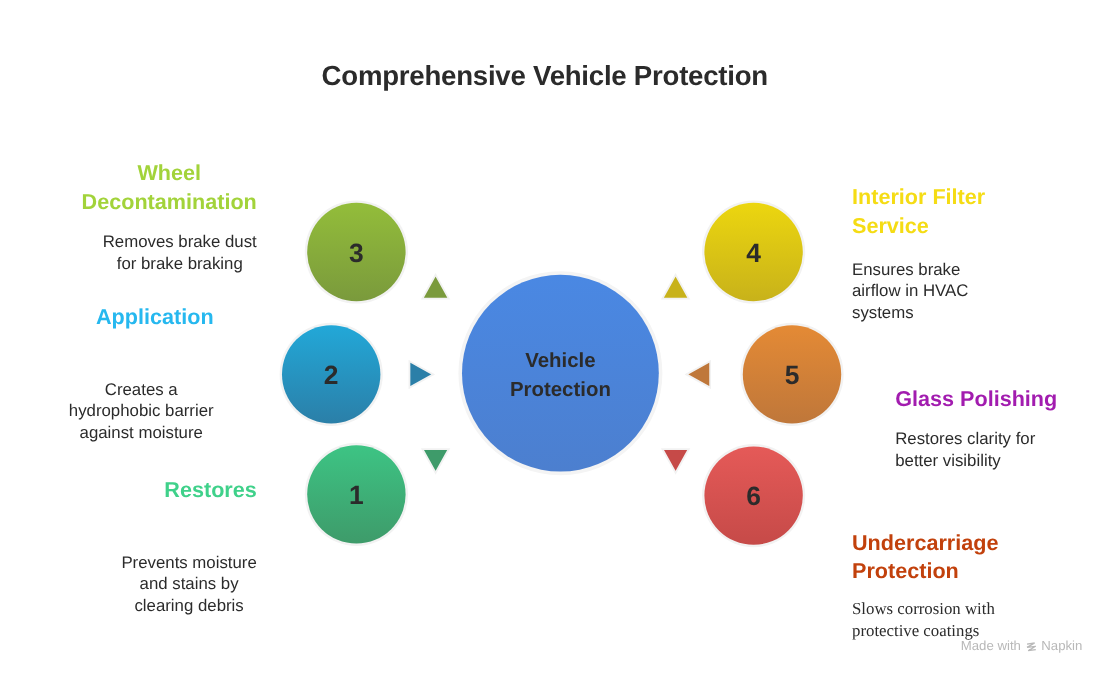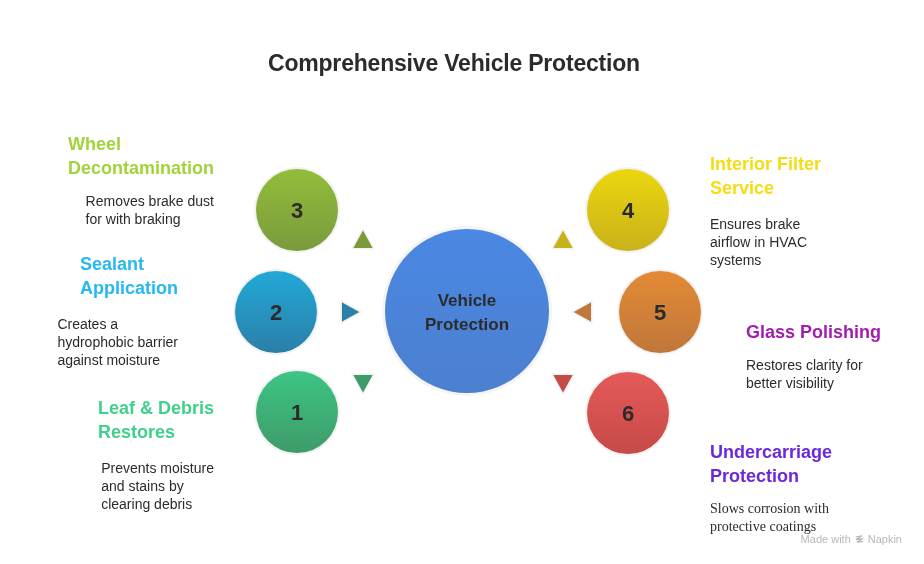--- a/index.html
+++ b/index.html
@@ -7,21 +7,21 @@
          font-family: "Liberation Sans", "DejaVu Sans", sans-serif; color: #2b2b2b; }
   .title { position: absolute; left: 0; width: 908px; top: 50px; text-align: center;
            font-size: 23px; font-weight: bold; color: #2b2b2b; letter-spacing: -0.2px; }
   svg.diagram { position: absolute; left: 0; top: 0; }
   .num { font-family: "Liberation Sans", "DejaVu Sans", sans-serif; font-weight: bold;
          font-size: 22px; fill: #2b2b2b; }
   .center-text { font-family: "Liberation Sans", "DejaVu Sans", sans-serif; font-weight: bold;
          font-size: 17px; fill: #2b2b2b; }
   .label { position: absolute; font-weight: bold; font-size: 18px; line-height: 24px; }
   .desc { position: absolute; font-size: 14px; line-height: 18px; color: #2b2b2b; }
-  .left { text-align: left; }
+  .left { text-align: center; }
   .right { text-align: left; margin-top: 44px; }
   .footer { position: absolute; right: 22px; bottom: 19px; font-size: 11px; color: #b8b8b8;
             display: flex; align-items: center; gap: 3px; }
   .footer .logo { display: inline-block; width: 11px; height: 11px; }
 </style>
 </head>
 <body>
 
 <div class="title">Comprehensive Vehicle Protection</div>
 
@@ -87,35 +87,33 @@
       <polygon points="563,394 552,374.2 574,374.2" fill="#c64a48" stroke="#f2f2f2" stroke-width="1.5"></polygon>
     </g>
 </svg>
 
 <div class="label left" style="right: 710px; top: 132px; color: rgb(162, 211, 58);">
   <div>Wheel</div>
   <div>Decontamination</div>
 </div>
 <div class="desc left" style="right:710px; top:192px;">
   <div>Removes brake dust</div>
-  <div>for with braking</div>
+  <div>for brake braking</div>
 </div>
 
 <div class="label left" style="right: 746px; top: 252px; color: rgb(38, 184, 239);">
-  <div>Sealant</div>
   <div>Application</div>
 </div>
 <div class="desc left" style="right:746px; top:315px;">
   <div>Creates a</div>
   <div>hydrophobic barrier</div>
   <div>against moisture</div>
 </div>
 
 <div class="label left" style="right: 710px; top: 396px; color: rgb(63, 209, 138);">
-  <div>Leaf &amp; Debris</div>
   <div>Restores</div>
 </div>
 <div class="desc left" style="right:710px; top:459px;">
   <div>Prevents moisture</div>
   <div>and stains by</div>
   <div>clearing debris</div>
 </div>
 
 <div class="label right" style="left: 710px; top: 108px; color: rgb(245, 220, 20);">
   <div>Interior Filter</div>
@@ -128,21 +126,21 @@
 </div>
 
 <div class="label right" style="left: 746px; top: 276px; color: #a21caf;">
   <div>Glass Polishing</div>
 </div>
 <div class="desc right" style="left:746px; top:312px;">
   <div>Restores clarity for</div>
   <div>better visibility</div>
 </div>
 
-<div class="label right" style="left: 710px; top: 396px; color: #6d28d9;">
+<div class="label right" style="left: 710px; top: 396px; color: #c2410c;">
   <div>Undercarriage</div>
   <div>Protection</div>
 </div>
 <div class="desc right" style="left:710px; top:456px;font-family:Liberation Serif, serif;">
   <div>Slows corrosion with</div>
   <div>protective coatings</div>
 </div>
 
 <div class="footer">
   <span>Made with</span>

